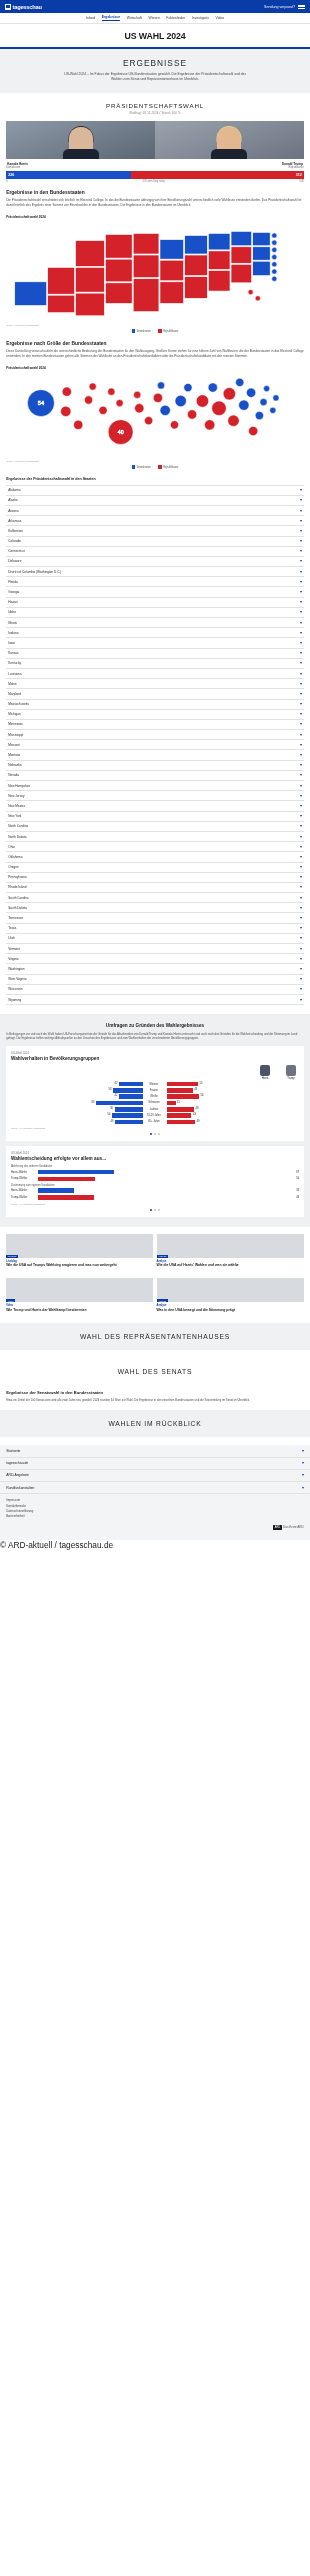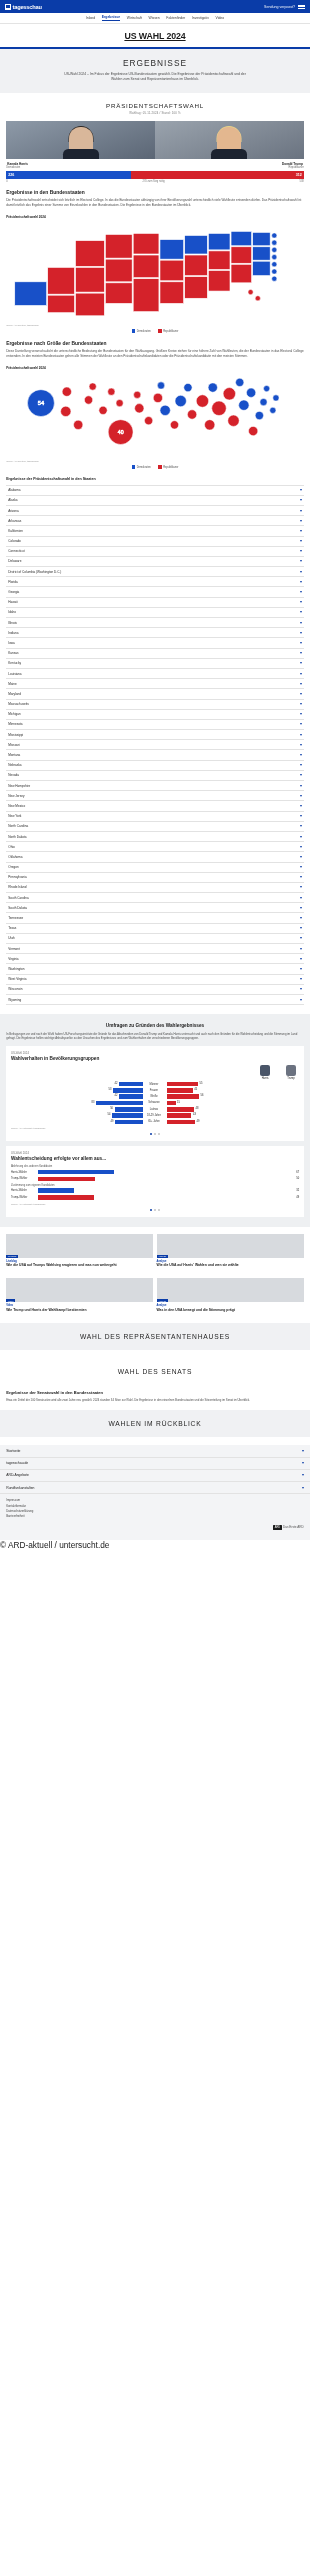--- a/index.html
+++ b/index.html
@@ -49,21 +49,20 @@
   }
   .navbar .item.active { color:#0a3ca8; font-weight:bold; border-bottom:1px solid #0a3ca8; padding-bottom:1px;}
 
   .page-title {
     text-align:center;
     font-size:8.8px;
     font-weight:bold;
     padding:7.2px 0 6.2px;
     color:#1a1a1a;
     letter-spacing:-0.1px;
-    text-decoration:underline;
   }
   .blue-divider { height:1.6px; background:#0a3ca8; }
 
   
   .ergebnisse-band {
     background:#f0f1f3;
     text-align:center;
     padding:9.3px 0 10.3px;
   }
   .ergebnisse-band h2 {
@@ -864,16 +863,16 @@
       <div>Impressum</div>
       <div>Kontaktformular</div>
       <div>Datenschutzerklärung</div>
       <div>Barrierefreiheit</div>
     </div>
     <div class="brand">
       <span class="arddot">ARD</span>
       <span>Das Erste ARD</span>
     </div>
   </div>
-  <div class="copyr">© ARD-aktuell / untersucht.de</div>
+  <div class="copyr">© ARD-aktuell / tagesschau.de</div>
 
 </div>
 
 
 </body></html>

